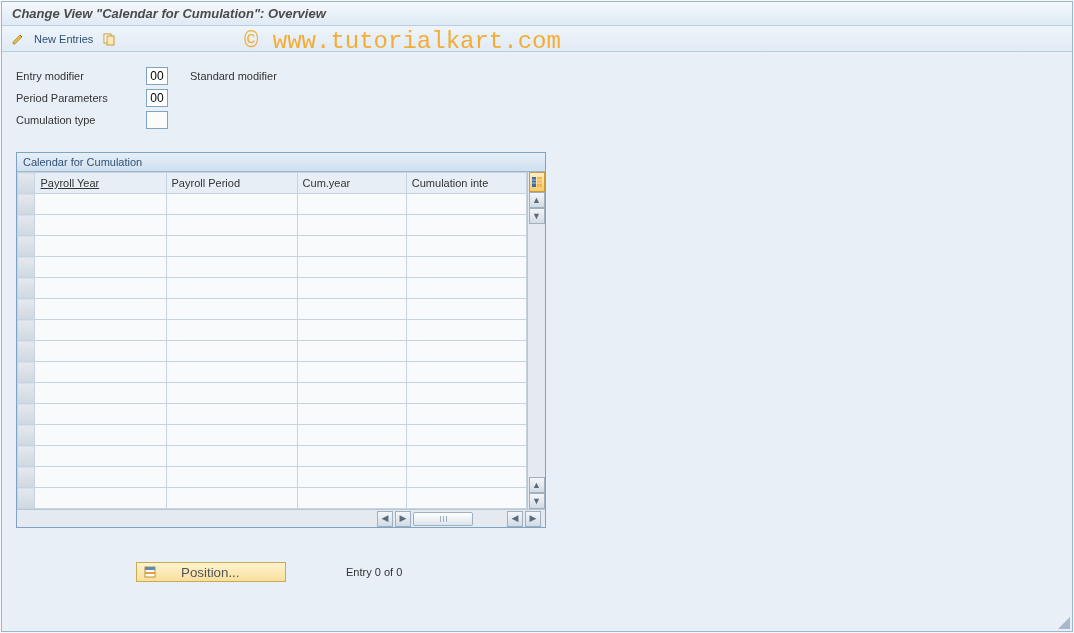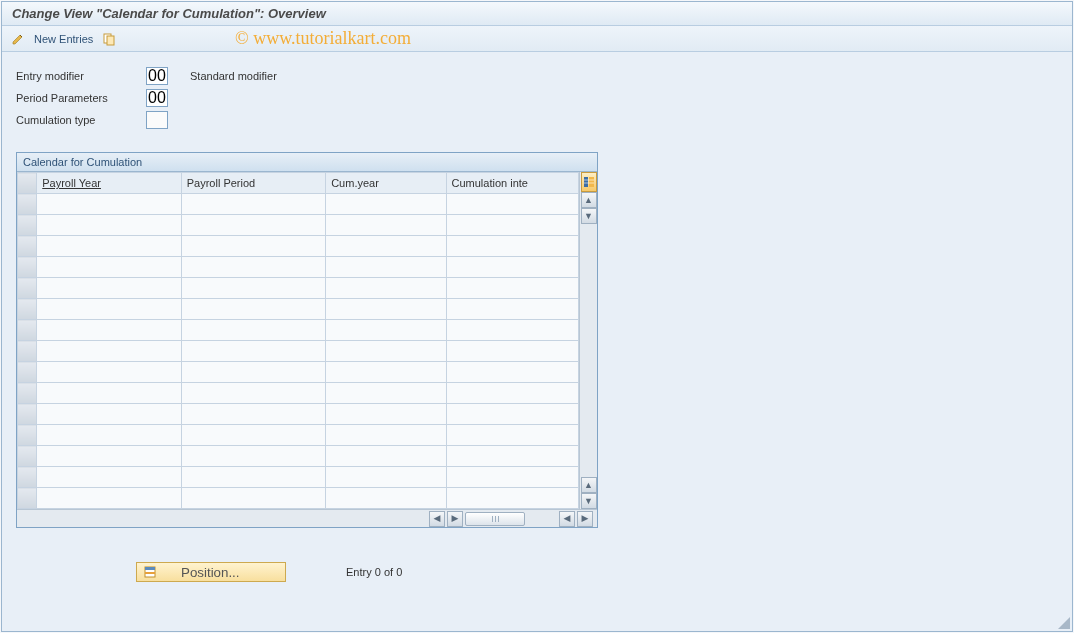--- a/index.html
+++ b/index.html
@@ -28,44 +28,44 @@
     font-style: italic;
     color: #4a4a4a;
   }
   .toolbar {
     background: linear-gradient(#eef4fa, #e1ebf4);
     border-bottom: 1px solid #b8cde1;
     padding: 3px 8px;
     display: flex; align-items: center; gap: 8px;
     height: 26px;
   }
-  .wm { color: #f5a623; font-family: Liberation Serif, serif; font-size: 18px; position: absolute; left: 235px; top: 28px; opacity: .9;}
+  .wm { color: #f5a623; font-family: Liberation Mono, monospace; font-size: 24px; position: absolute; left: 244px; top: 28px; opacity: .9;}
   .tool-icon { width: 16px; height: 16px; display: inline-flex; align-items:center; justify-content:center; }
   .content {
     flex: 1;
     padding: 14px;
     background: #e8eff7;
   }
   .field-row {
     display: flex; align-items: center; gap: 10px;
     margin-bottom: 2px;
     height: 20px;
   }
   .field-label { width: 120px; color: #333; }
   .field-input {
     width: 22px; height: 16px; border: 1px solid #7fa3c5;
-    background: #fff; font-size: 16px; text-align: center;
+    background: #fff; font-size: 12px; text-align: center;
     padding: 8px 1px;
   }
   .field-input.empty { width: 22px; background:#fbfbfb;}
   .field-desc { margin-left: 12px; color: #333; }
 
   .panel {
     margin-top: 22px;
-    width: 582px;
+    width: 530px;
     border: 1px solid #7fa3c5;
     background: #d8e4f0;
   }
   .panel-title {
     background: linear-gradient(#e7eff7, #cfe0ef);
     border-bottom: 1px solid #9bb6cf;
     padding: 3px 6px;
     color: #2f5277;
   }
   .grid-wrap { display:flex; }

